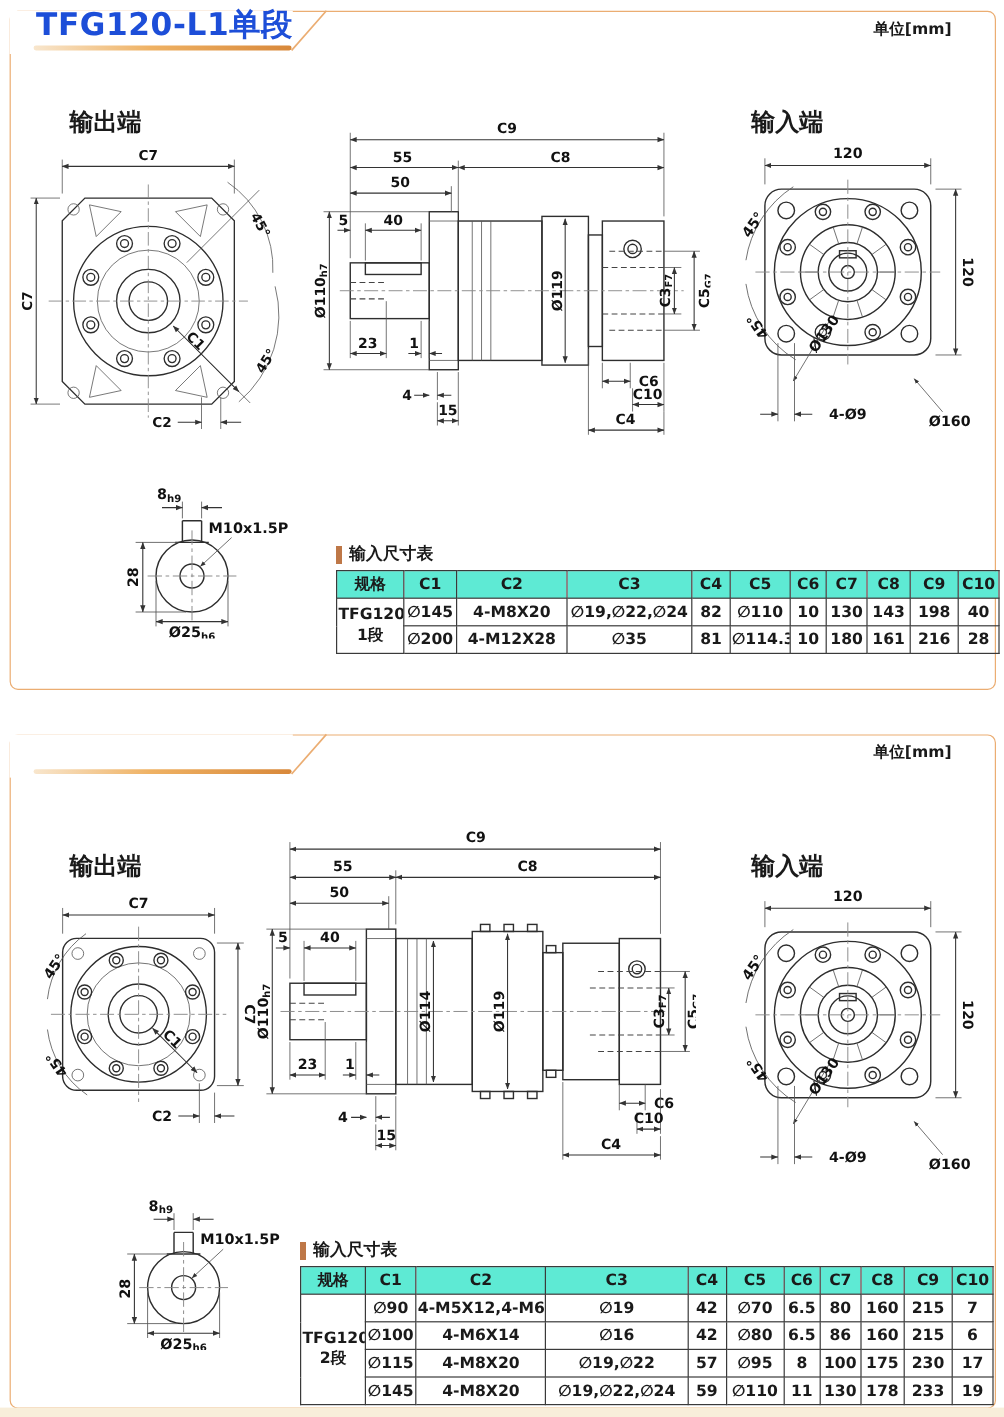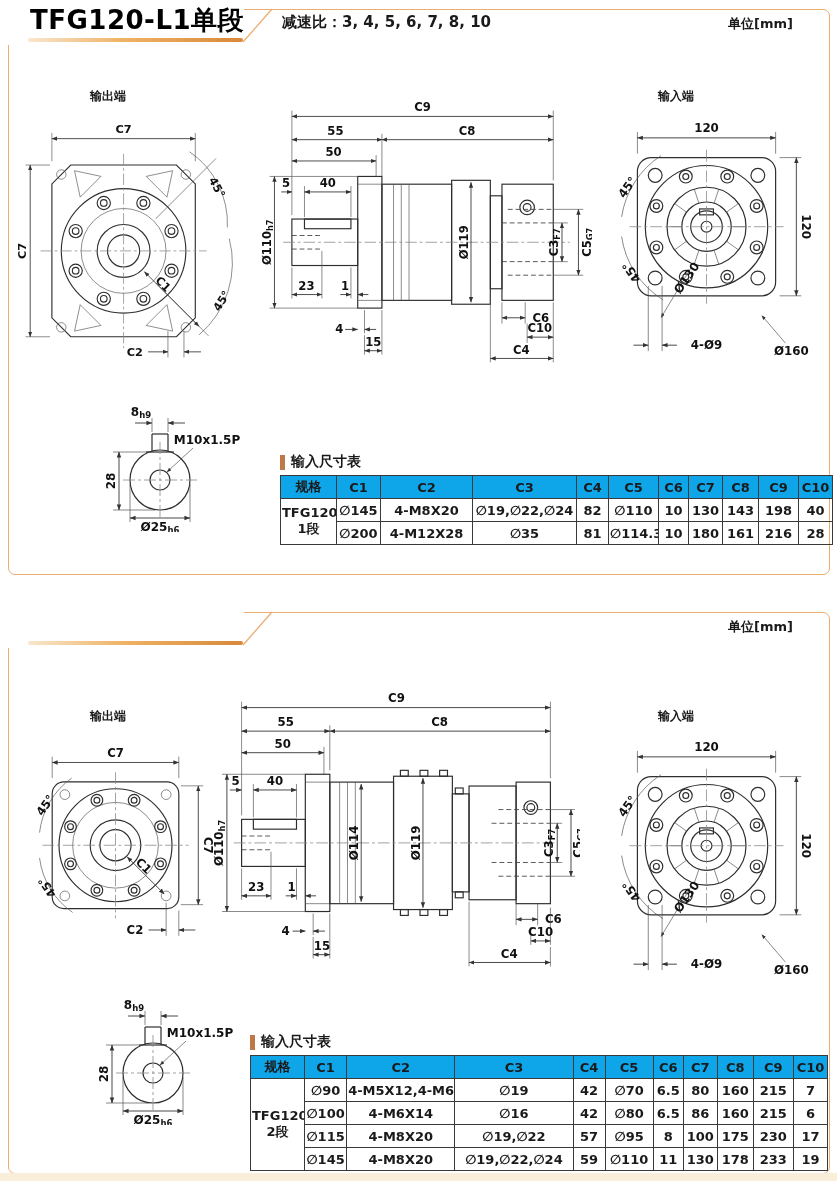--- a/index.html
+++ b/index.html
@@ -8,58 +8,57 @@
     font-family:"DejaVu Sans","Liberation Sans",sans-serif;color:#1a1a1a;
     overflow:hidden;
   }
   .section{position:absolute;left:0;width:837px;}
   .sec1{top:0;height:600px;}
   .sec2{top:603px;height:578px;}
   .panel{position:absolute;left:8px;top:9px;width:820px;border:1px solid #EBAD72;border-radius:7px;background:#fff;}
   .panel.p1{height:564px;}
   .panel.p2{height:560px;}
   .notch-cover{position:absolute;left:-1px;top:-1px;width:236px;height:36px;background:#fff;}
-  .sec-title{position:absolute;left:30px;top:3px;font-size:26px;font-weight:700;letter-spacing:.5px;color:#000000;white-space:nowrap;}
+  .sec-title{position:absolute;left:30px;top:3px;font-size:26px;font-weight:700;letter-spacing:.5px;color:#1d4ed8;white-space:nowrap;}
   .underline{position:absolute;left:28px;top:38px;width:215px;height:4px;border-radius:2px;
     background:linear-gradient(90deg,#f8e6cd,#efb264 45%,#d8883a);}
   .diag-svg{position:absolute;left:0;top:0;width:300px;height:52px;}
   .ratio{position:absolute;left:282px;top:13px;font-size:15px;font-weight:600;white-space:nowrap;}
   .unit{position:absolute;right:44px;top:15px;font-size:13px;font-weight:700;}
-  .view-label{position:absolute;font-size:12px;font-weight:700;text-align:center;width:100px;}
+  .view-label{position:absolute;font-size:20px;font-weight:700;width:100px;}
   .drawing{position:absolute;}
   
   svg text{font-family:"DejaVu Sans","Liberation Sans",sans-serif;font-size:12px;font-weight:600;fill:#111;}
   .sub{font-size:8.5px;}
   .o{fill:none;stroke:#2e2e2e;stroke-width:1.2;}
   .t{fill:none;stroke:#555;stroke-width:.7;}
   .d{fill:none;stroke:#333;stroke-width:.9;}
   .cl{fill:none;stroke:#888;stroke-width:.8;stroke-dasharray:12 3 3 3;}
   .dash{fill:none;stroke:#444;stroke-width:.9;stroke-dasharray:5 3;}
   
   .tbl-block{position:absolute;}
   .tbl-title{display:flex;align-items:center;font-size:14px;font-weight:700;margin-bottom:4px;}
   .tbl-title .bar{display:inline-block;width:5px;height:15px;background:#BE7747;margin-right:6px;}
   table.dims{border-collapse:collapse;table-layout:fixed;font-size:13px;font-weight:700;text-align:center;}
   table.dims th,table.dims td{border:1px solid #3a3a3a;padding:1px 1px;height:20px;white-space:nowrap;overflow:hidden;}
-  table.dims th{background:#0ea5e9;}
+  table.dims th{background:#5eead4;}
   .footer-strip{position:absolute;left:0;top:1173px;width:837px;height:8px;background:#F8EEDA;}
 </style>
 </head>
 <body>
 
 <div class="section sec1">
   <div class="panel p1">
     <div class="notch-cover"></div>
   </div>
   <svg class="diag-svg">
     <line x1="243" y1="42" x2="272" y2="9" stroke="#EBAD72" stroke-width="1.4"></line>
   </svg>
   <div class="underline"></div>
   <div class="sec-title">TFG120-L1单段</div>
-  <div class="ratio">减速比：3, 4, 5, 6, 7, 8, 10</div>
   <div class="unit">单位[mm]</div>
 
   <div class="view-label" style="left:58px;top:88px;">输出端</div>
   <div class="view-label" style="left:626px;top:88px;">输入端</div>
 
   <svg class="drawing" style="left:14px;top:116px;" width="222" height="250" viewBox="0 0 235 265">
     <defs>
         <marker id="m1" viewBox="0 0 10 10" refX="9.5" refY="5" markerWidth="6.5" markerHeight="6.5" orient="auto-start-reverse">
           <path d="M0,1.2 L10,5 L0,8.8 Z" fill="#333"></path>
         </marker>

